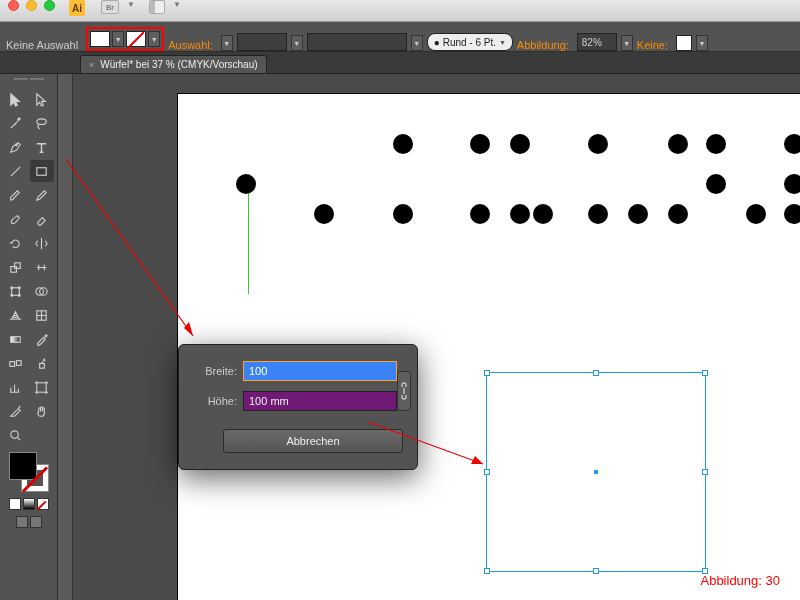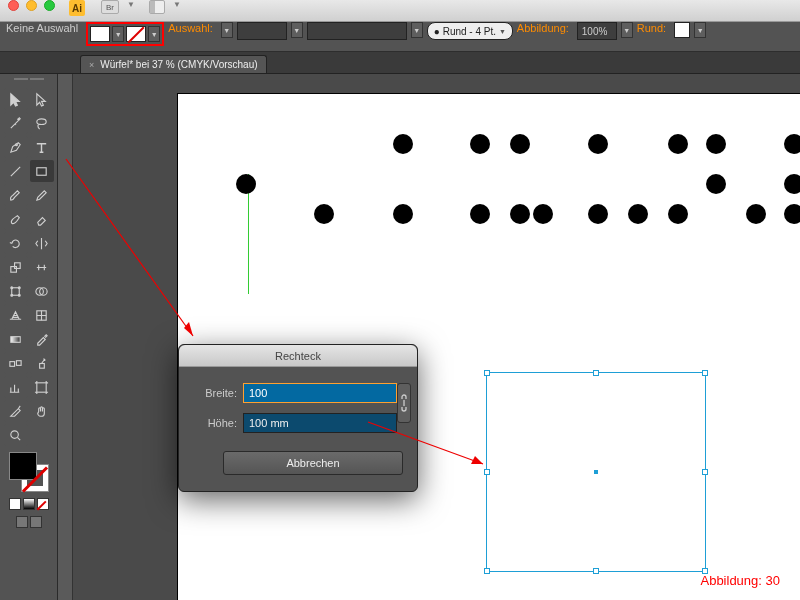--- a/index.html
+++ b/index.html
@@ -12,21 +12,21 @@
   .tlight.red { background: #ff5f57; border:1px solid #e0443e; }
   .tlight.yellow { background: #ffbd2e; border:1px solid #dea123; }
   .tlight.green { background: #28c940; border:1px solid #1aab29; }
   .appicon { margin-left: 8px; width: 16px; height: 16px; background:#febd2f; display:flex; align-items:center; justify-content:center; color:#5a3a00; font-weight:bold; font-size:10px; border-radius:2px;}
   .brbox { margin-left: 10px; width:18px; height:14px; background:#ddd; border:1px solid #aaa; display:flex; align-items:center; justify-content:center; font-size:8px; color:#555; border-radius:2px;}
   .layouticon { margin-left:8px; width:16px; height:14px; border:1px solid #aaa; background:#eee; position:relative; border-radius:2px;}
   .layouticon:before{content:"";position:absolute;left:0;top:0;bottom:0;width:5px;background:#bbb;}
   .titlebar .drop { margin-left:2px; color:#777; font-size:8px;}
   
   
-  .controlbar { height: 30px; background: #535353; border-bottom:1px solid #2d2d2d; display:flex; align-items:flex-start; padding:0 6px; gap:4px; position:relative;}
+  .controlbar { height: 30px; background: #535353; border-bottom:1px solid #2d2d2d; display:flex; align-items:flex-end; padding:0 6px; gap:4px; position:relative;}
   .ctrl-label { color:#ccc; font-size:11px; margin-right:4px;}
   .redbox { border:2px solid #ff0000; padding:2px; display:flex; align-items:center; gap:2px; height:24px;}
   .swatch { width:20px; height:16px; border:1px solid #222; background:#fff; position:relative;}
   .swatch.none:after{content:"";position:absolute;left:-2px;right:-2px;top:50%;border-top:2px solid #d00;transform:rotate(-45deg);}
   .swatch.none{background:#fff;}
   .dropbtn{width:12px;height:16px;background:#5e5e5e;border:1px solid #333;display:flex;align-items:center;justify-content:center;color:#ccc;font-size:7px;}
   .ctrl-input{height:18px;background:#3e3e3e;border:1px solid #222;color:#ccc;padding:0 4px;font-size:10px;display:flex;align-items:center;}
   .orange-label{color:#ff8c00;}
   .pct-input{width:40px;}
   
@@ -75,22 +75,22 @@
   .selrect{position:absolute;border:1px solid #1e9fd6;}
   .handle{position:absolute;width:6px;height:6px;background:#fff;border:1px solid #1e9fd6;}
   .chandle{position:absolute;width:4px;height:4px;background:#1e9fd6;}
   
   
   .dialog{position:absolute;left:120px;top:270px;width:240px;background:#535353;border:1px solid #222;border-radius:6px;box-shadow:0 8px 30px rgba(0,0,0,0.6);}
   .dlg-titlebar{height:22px;background:linear-gradient(#e5e5e5,#c8c8c8);border-radius:6px 6px 0 0;display:flex;align-items:center;justify-content:center;color:#444;font-size:11px;position:relative;border-bottom:1px solid #999;}
   .dlg-body{padding:16px 14px;}
   .dlg-row{display:flex;align-items:center;gap:6px;margin-bottom:10px;}
   .dlg-row label{width:44px;text-align:right;color:#ccc;font-size:11px;}
-  .dlg-row input{flex:1;height:20px;background:#0c4a6e;border:1px solid #222;color:#eee;padding:0 5px;font-size:11px;}
-  .dlg-row input.focus{background:#0369a1;border:1px solid #ffa030;color:#fff;}
+  .dlg-row input{flex:1;height:20px;background:#701a75;border:1px solid #222;color:#eee;padding:0 5px;font-size:11px;}
+  .dlg-row input.focus{background:#3b82f6;border:1px solid #ffa030;color:#fff;}
   .linkbtn{width:22px;height:40px;border:1px solid #333;background:#5e5e5e;border-radius:3px;display:flex;align-items:center;justify-content:center;color:#ccc;font-size:11px;}
   .dlg-buttons{display:flex;gap:10px;margin-top:8px;margin-left:30px;}
   .dlg-buttons button{flex:1;height:24px;background:linear-gradient(#6a6a6a,#555);border:1px solid #2a2a2a;color:#eee;font-size:11px;border-radius:3px;cursor:pointer;}
   
   
   .arrow{position:absolute;pointer-events:none;}
   .arrow line{stroke:#e00;stroke-width:1.2;}
   .arrow polygon{fill:#e00;}
   
   .caption{position:absolute;right:20px;bottom:12px;color:#f00;font-size:13px;}
@@ -120,27 +120,27 @@
     <div class="dropbtn">▼</div>
   </div>
   <span class="ctrl-label orange-label">Auswahl:</span>
   <div class="dropbtn">▼</div>
   <div class="ctrl-input" style="width:50px"></div>
   <div class="dropbtn">▼</div>
   <div class="ctrl-input" style="width:100px"></div>
   <div class="dropbtn">▼</div>
   <div class="ctrl-input" style="width:86px;background:#eee;color:#222;border-radius:8px;justify-content:space-between;padding:0 6px;">
     <span>●</span>
-      <span>Rund - 4 Pt.</span>
+      <span>Rund - 6 Pt.</span>
       <span style="font-size:7px;color:#555">▼</span>
   </div>
   <span class="ctrl-label orange-label">Abbildung:</span>
-  <div class="ctrl-input pct-input">100%</div>
+  <div class="ctrl-input pct-input">82%</div>
   <div class="dropbtn">▼</div>
-  <span class="ctrl-label orange-label">Rund:</span>
+  <span class="ctrl-label orange-label">Keine:</span>
   <div class="swatch" style="width:16px;height:16px"></div>
   <div class="dropbtn">▼</div>
 </div>
 
 <div class="tabbar">
   <div class="doctab">
     <span class="x">×</span>
     <span>Würfel* bei 37 % (CMYK/Vorschau)</span>
   </div>
 </div>
@@ -367,23 +367,22 @@
       <div class="handle" style="right:-3px;top:-3px"></div>
       <div class="handle" style="left:-3px;top:calc(50% - 3px)"></div>
       <div class="chandle" style="left:calc(50% - 2px);top:calc(50% - 2px)"></div>
       <div class="handle" style="right:-3px;top:calc(50% - 3px)"></div>
       <div class="handle" style="left:-3px;bottom:-3px"></div>
       <div class="handle" style="left:calc(50% - 3px);bottom:-3px"></div>
       <div class="handle" style="right:-3px;bottom:-3px"></div>
     </div>
 
     <div class="dialog">
-      <div class="dlg-titlebar">Rechteck</div>
       <div class="dlg-body">
-        <div style="display:flex;gap:0;">
+        <div style="display:flex;gap:0;align-items:center;">
           <div style="flex:1">
             <div class="dlg-row">
               <label>Breite:</label>
               <input class="focus" value="100" style="">
             </div>
             <div class="dlg-row">
               <label>Höhe:</label>
               <input value="100 mm" style="">
             </div>
           </div>

